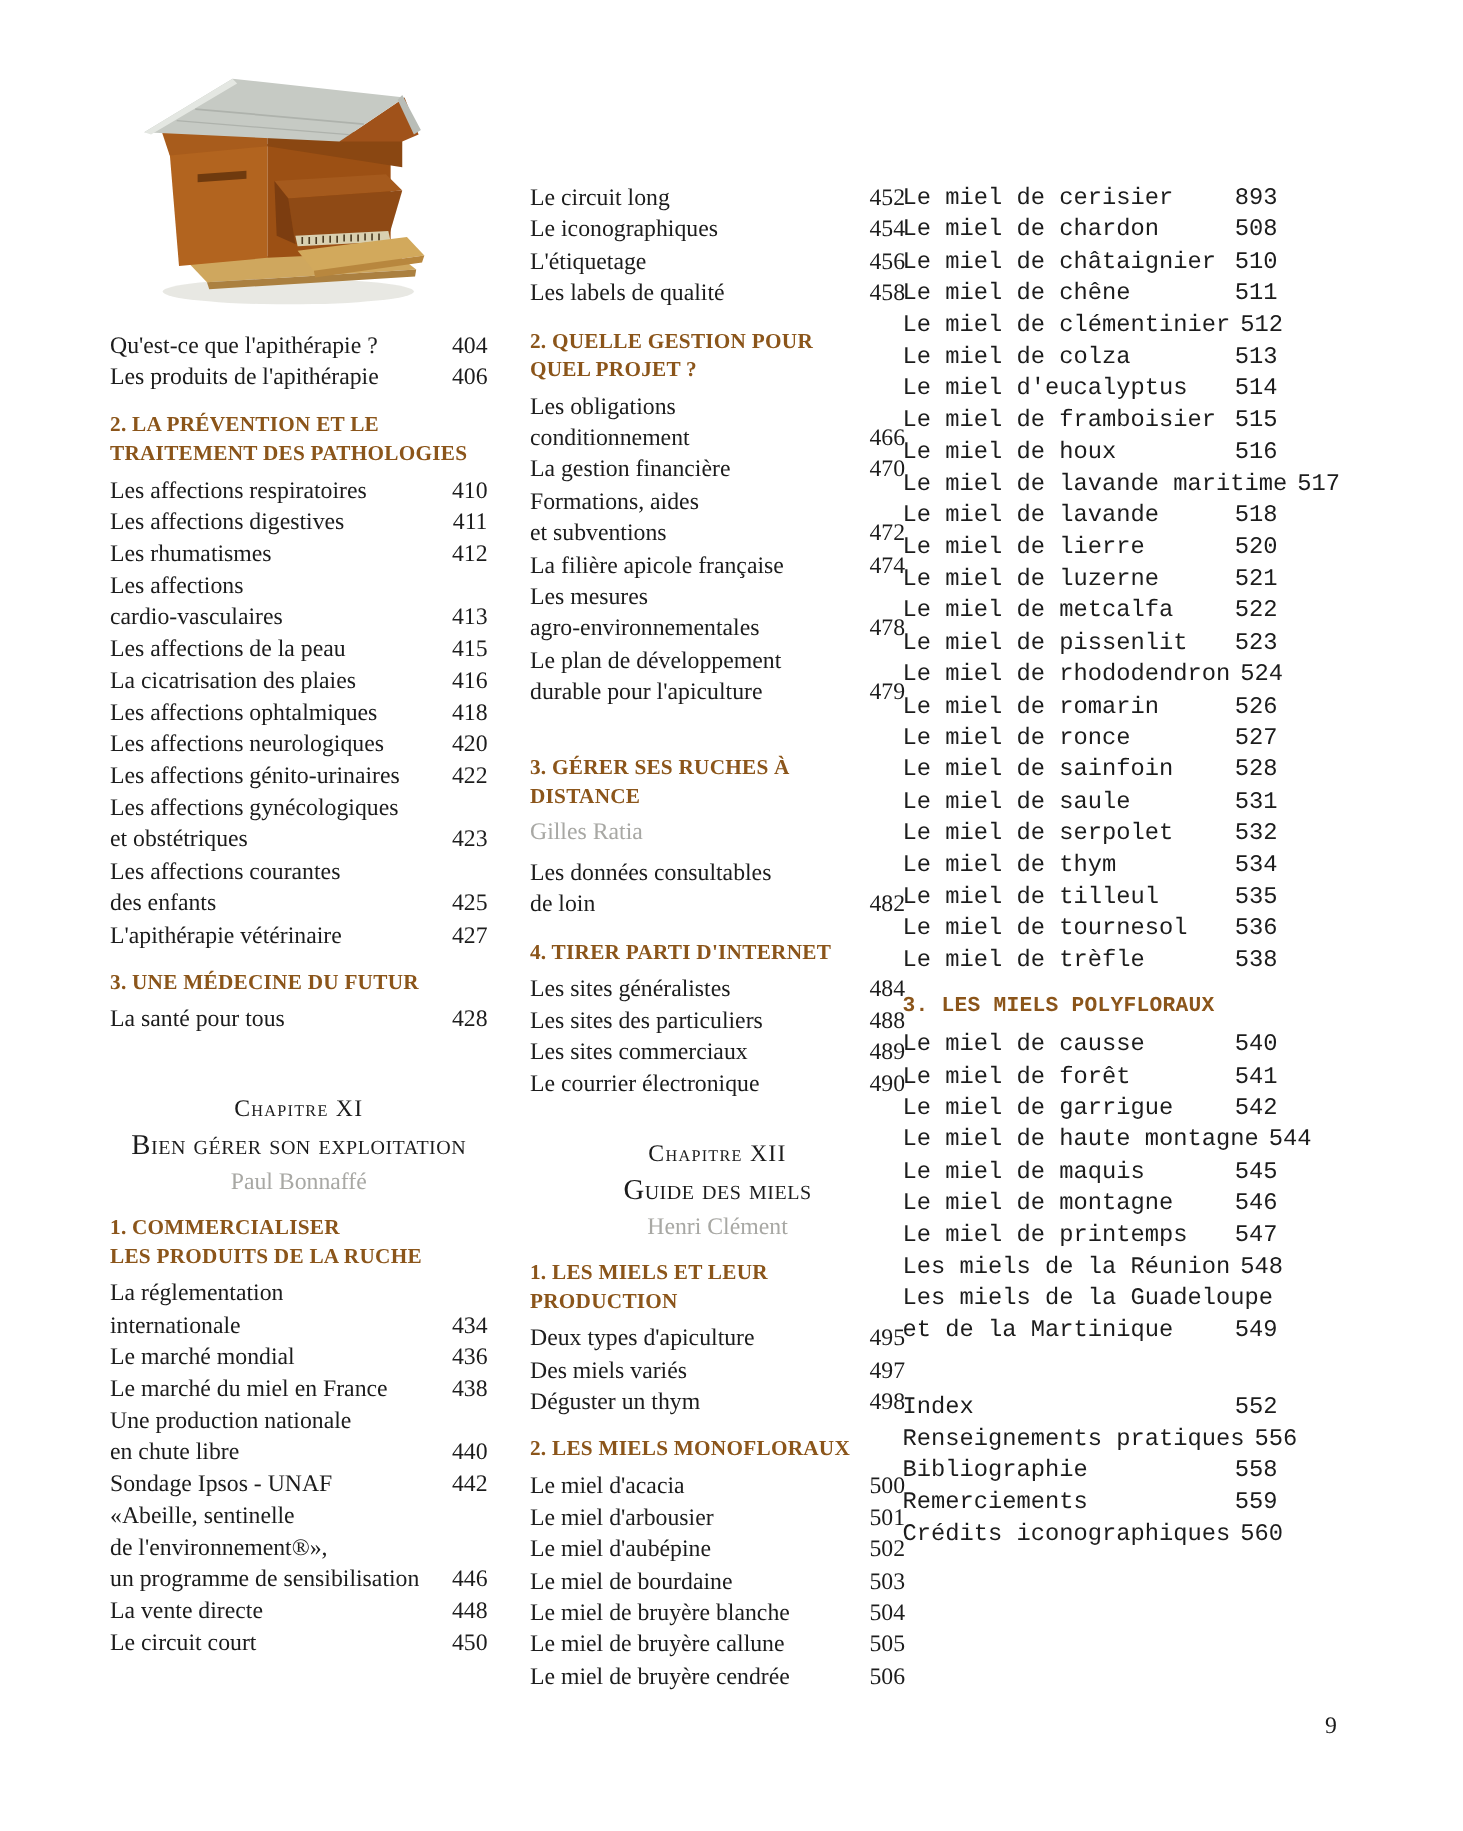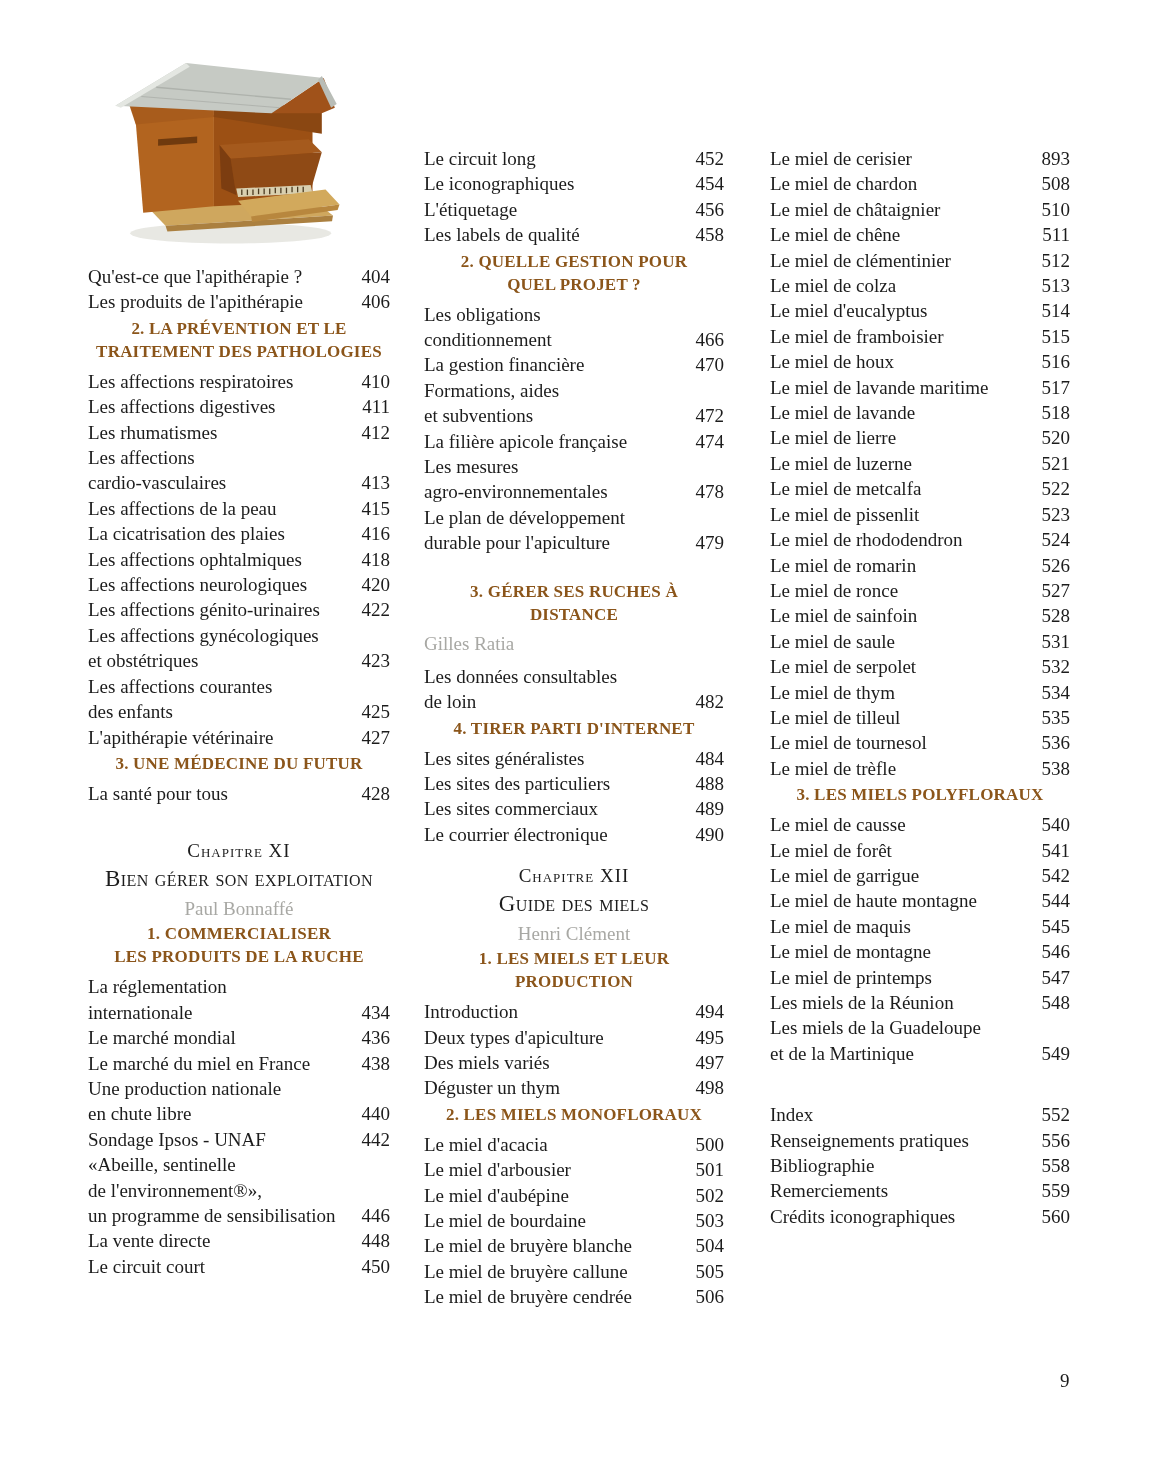--- a/index.html
+++ b/index.html
@@ -13,42 +13,41 @@
     position:relative;
     width:1170px;height:1465px;
     background:#ffffff;
     font-family:"Liberation Serif","DejaVu Serif",serif;
     color:var(--text);
     overflow:hidden;
   }
   .col{position:absolute;}
   .col-left{left:88px;top:50px;width:302px;}
   .col-middle{left:424px;top:146px;width:300px;}
-  .col-right{left:770px;top:146px;width:300px;}
+  .col-right{left:722px;top:146px;width:300px;font-family:Liberation Mono, monospace;}
 
   .hive-figure{width:252px;height:200px;margin:0 0 14px 12px;}
   .hive-figure svg{width:100%;height:100%;display:block;}
 
   .entries{margin:0;}
   .row{
     display:flex;justify-content:space-between;align-items:baseline;
     font-size:19px;line-height:25.4px;white-space:nowrap;
   }
   .row .t{overflow:visible;}
   .row .p{margin-left:8px;font-variant-numeric:oldstyle-nums;}
 
   .section-heading{
     color:var(--accent);
     font-weight:bold;
     font-size:17px;line-height:23px;
     letter-spacing:0.2px;
-    margin:2px 0 6px 0;
-    text-align:center;
-  }
-  .chapter{margin-top:4px;text-align:center;}
+    margin:13px 0 6px 0;
+  }
+  .chapter{margin-top:19px;text-align:center;}
   .chapter .kicker{
     font-variant:small-caps;font-size:19px;line-height:22px;letter-spacing:1px;
   }
   .chapter .title{
     font-variant:small-caps;font-size:23px;line-height:30px;margin-top:2px;letter-spacing:0.4px;text-align:center;
   }
   .chapter .author{
     color:var(--author);font-size:19px;line-height:22px;margin-top:4px;
   }
   .author-line{color:var(--author);font-size:19px;line-height:24px;}
@@ -364,24 +363,20 @@
       <div class="chapter">
         <div class="kicker">Chapitre XII</div>
         <div class="title">Guide des miels</div>
         <div class="author">Henri Clément</div>
       </div>
       <div class="section-heading">
         <div>1. LES MIELS ET LEUR PRODUCTION</div>
       </div>
       <div class="entries">
         <div class="row">
-          <span class="t">Introduction</span>
-          <span class="p">494</span>
-        </div>
-        <div class="row">
           <span class="t">Deux types d'apiculture</span>
           <span class="p">495</span>
         </div>
         <div class="row">
           <span class="t">Des miels variés</span>
           <span class="p">497</span>
         </div>
         <div class="row">
           <span class="t">Déguster un thym</span>
           <span class="p">498</span>

